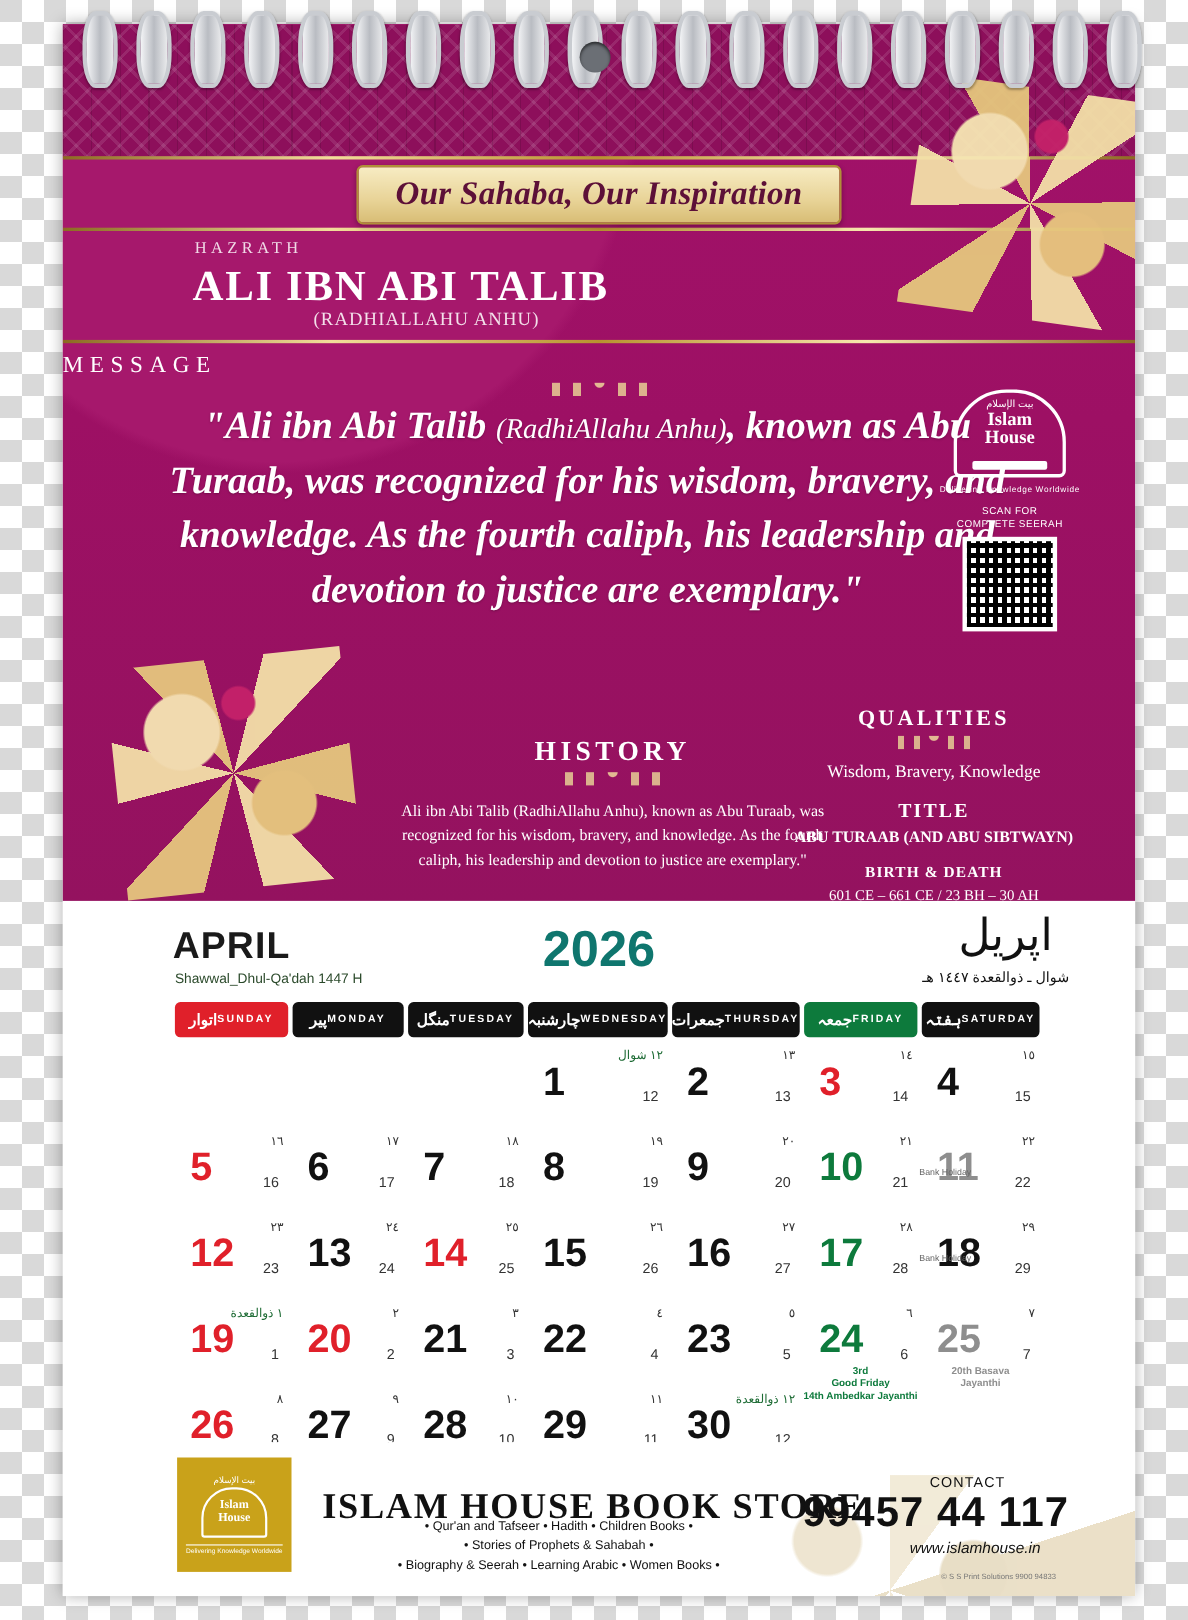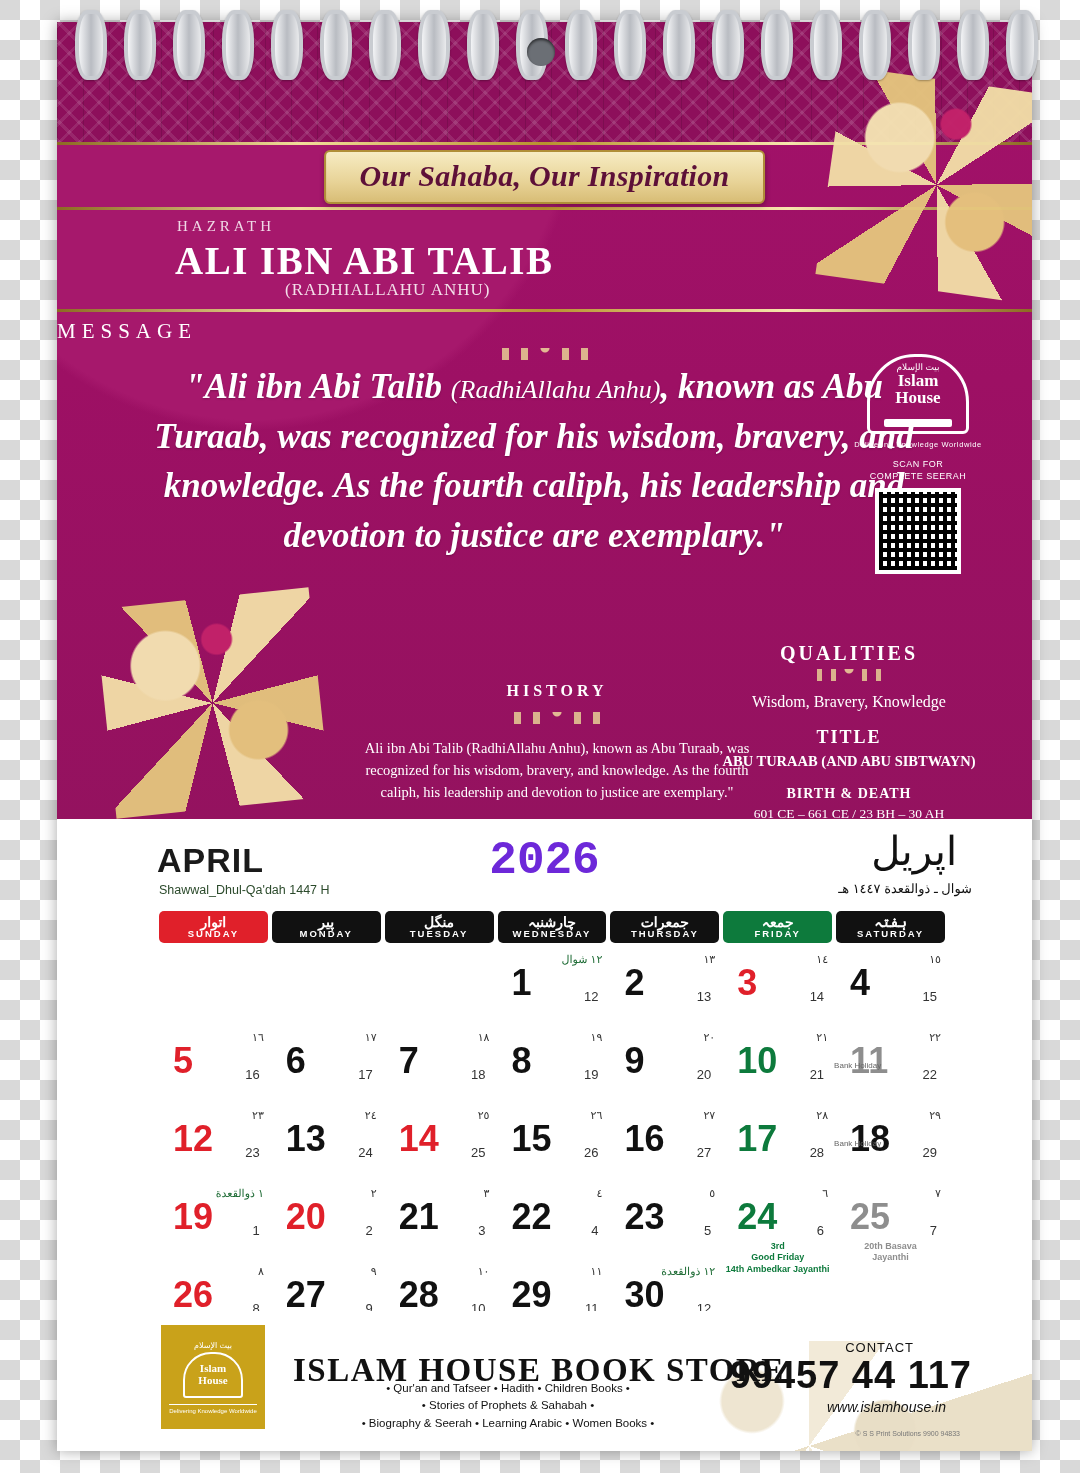--- a/index.html
+++ b/index.html
@@ -173,22 +173,22 @@
     opacity:.95;
   }
   .arab.tr { right:-12px; top:58px; transform:rotate(8deg); }
   .arab.bl { left:48px; top:576px; transform:rotate(-6deg); }
 
   .hist {
     position:absolute; left:300px; top:648px; width:400px;
     text-align:center; color:#fff;
   }
   .hist h4 {
-    margin:12px; font-family:"Liberation Serif", serif;
-    font-size:16px; letter-spacing:4px; font-weight:bold;
+    margin:0; font-family:"Liberation Serif", serif;
+    font-size:25px; letter-spacing:4px; font-weight:bold;
   }
   .hist p {
     margin:14px 0 0; font-family:"Liberation Serif", serif;
     font-size:14.5px; line-height:1.5;
   }
 
   .qual {
     position:absolute; right:48px; top:620px; width:270px;
     text-align:center; color:#fff;
   }
@@ -214,34 +214,34 @@
   .month {
     position:absolute; left:100px; top:22px;
     font-weight:bold; font-size:34px; letter-spacing:1px; color:#1a1a1a;
   }
   .hijri {
     position:absolute; left:102px; top:64px;
     font-size:12.5px; color:#2b4a2b;
   }
   .year {
     position:absolute; left:0; right:0; top:16px; text-align:center;
-    font-family:Liberation Mono, monospace; font-weight:bold;
-    font-size:46px; color:#6d28d9;
+    font-family:Liberation Sans, sans-serif; font-weight:bold;
+    font-size:46px; color:#0f766e;
   }
   .urdu-month {
     position:absolute; right:75px; top:12px; text-align:center;
     font-size:40px; color:#111; line-height:1;
   }
   .urdu-sub { position:absolute; right:60px; top:62px; font-size:13px; color:#111; }
 
   table.grid { position:absolute; left:100px; top:92px; width:790px; border-collapse:collapse; }
   table.grid th { padding:0 2px 8px; }
   .dayhead {
     height:32px; border-radius:5px; color:#fff;
-    display:flex; flex-direction:column; align-items:center; justify-content:center;
+    display:flex; align-items:center; justify-content:center;
     line-height:1.05;
   }
   .dayhead .u { font-size:14px; }
   .dayhead .e { font-size:9.5px; letter-spacing:2px; font-weight:bold; }
   .dh-sun { background:#e0202a; }
   .dh-dark { background:#111; }
   .dh-fri { background:#0d7a3c; }
 
   td.cell {
     width:113px; height:78px; vertical-align:top;

